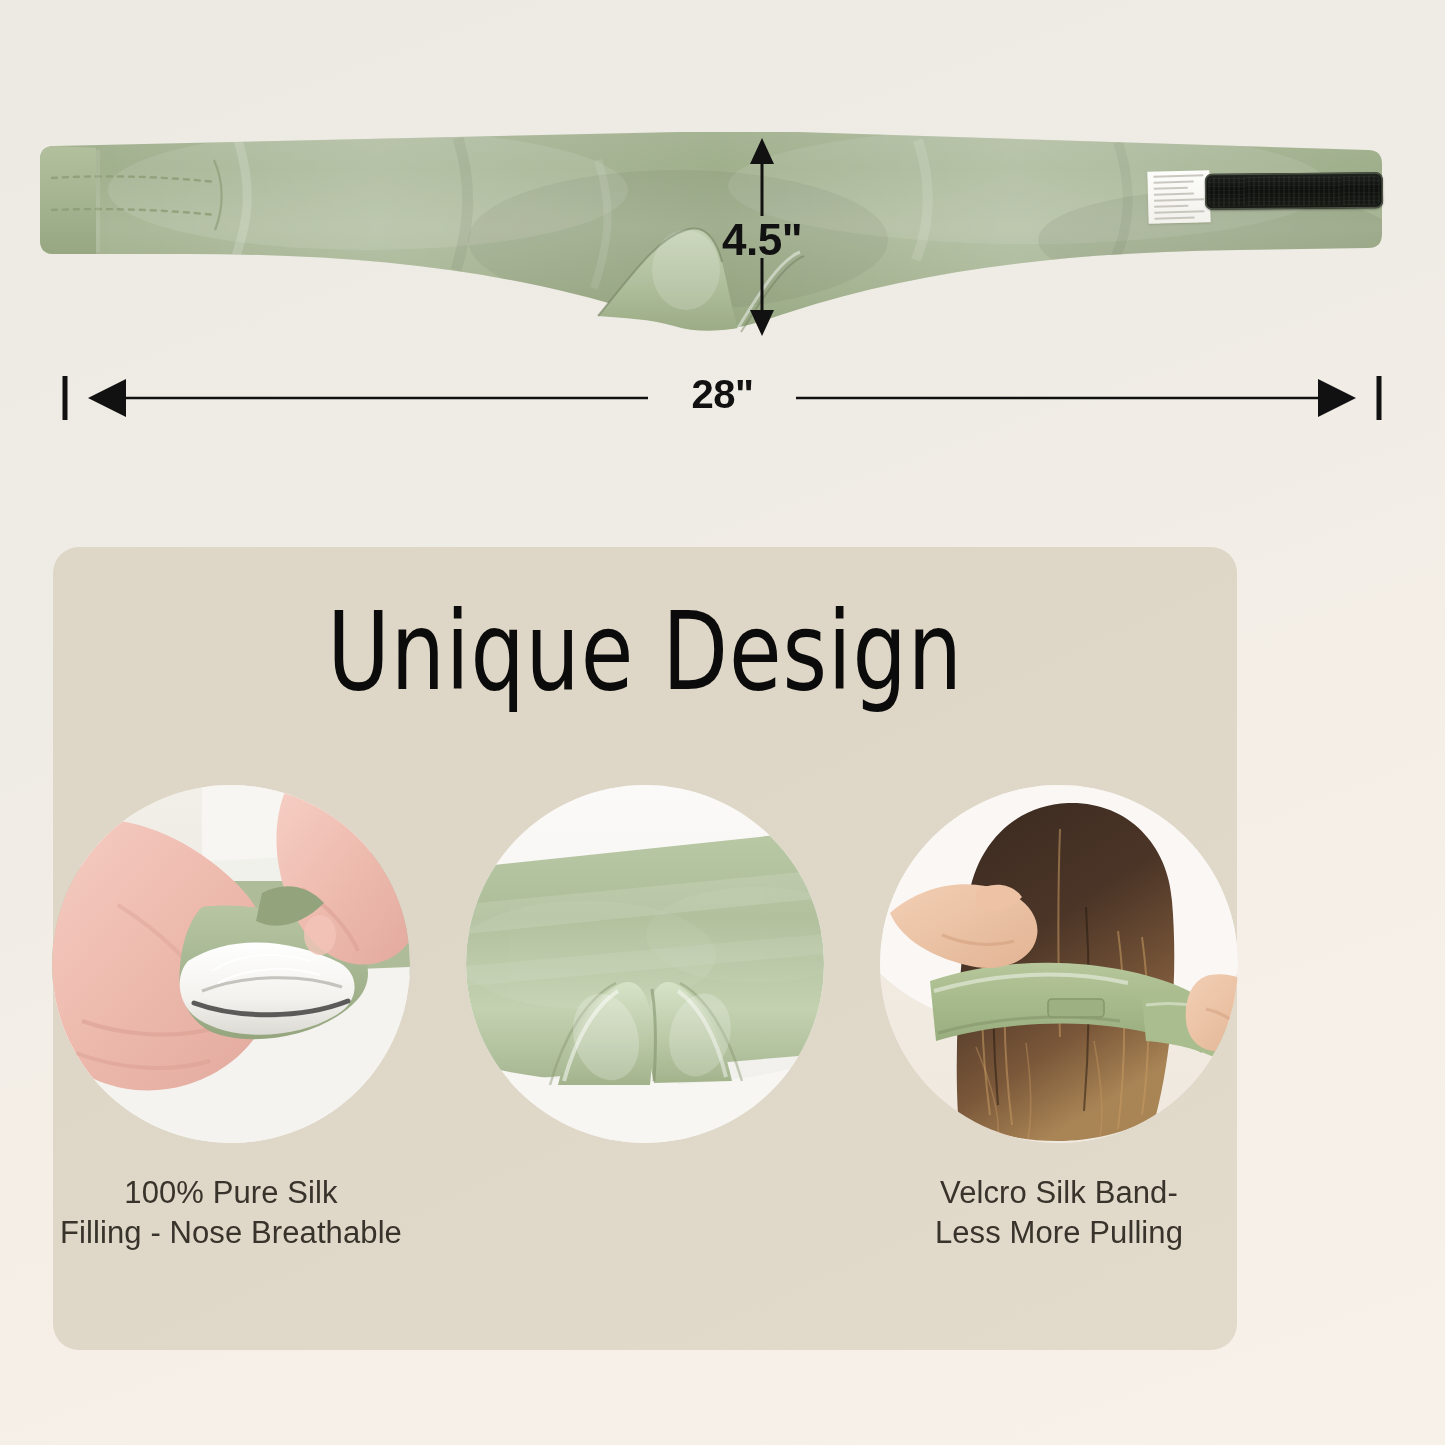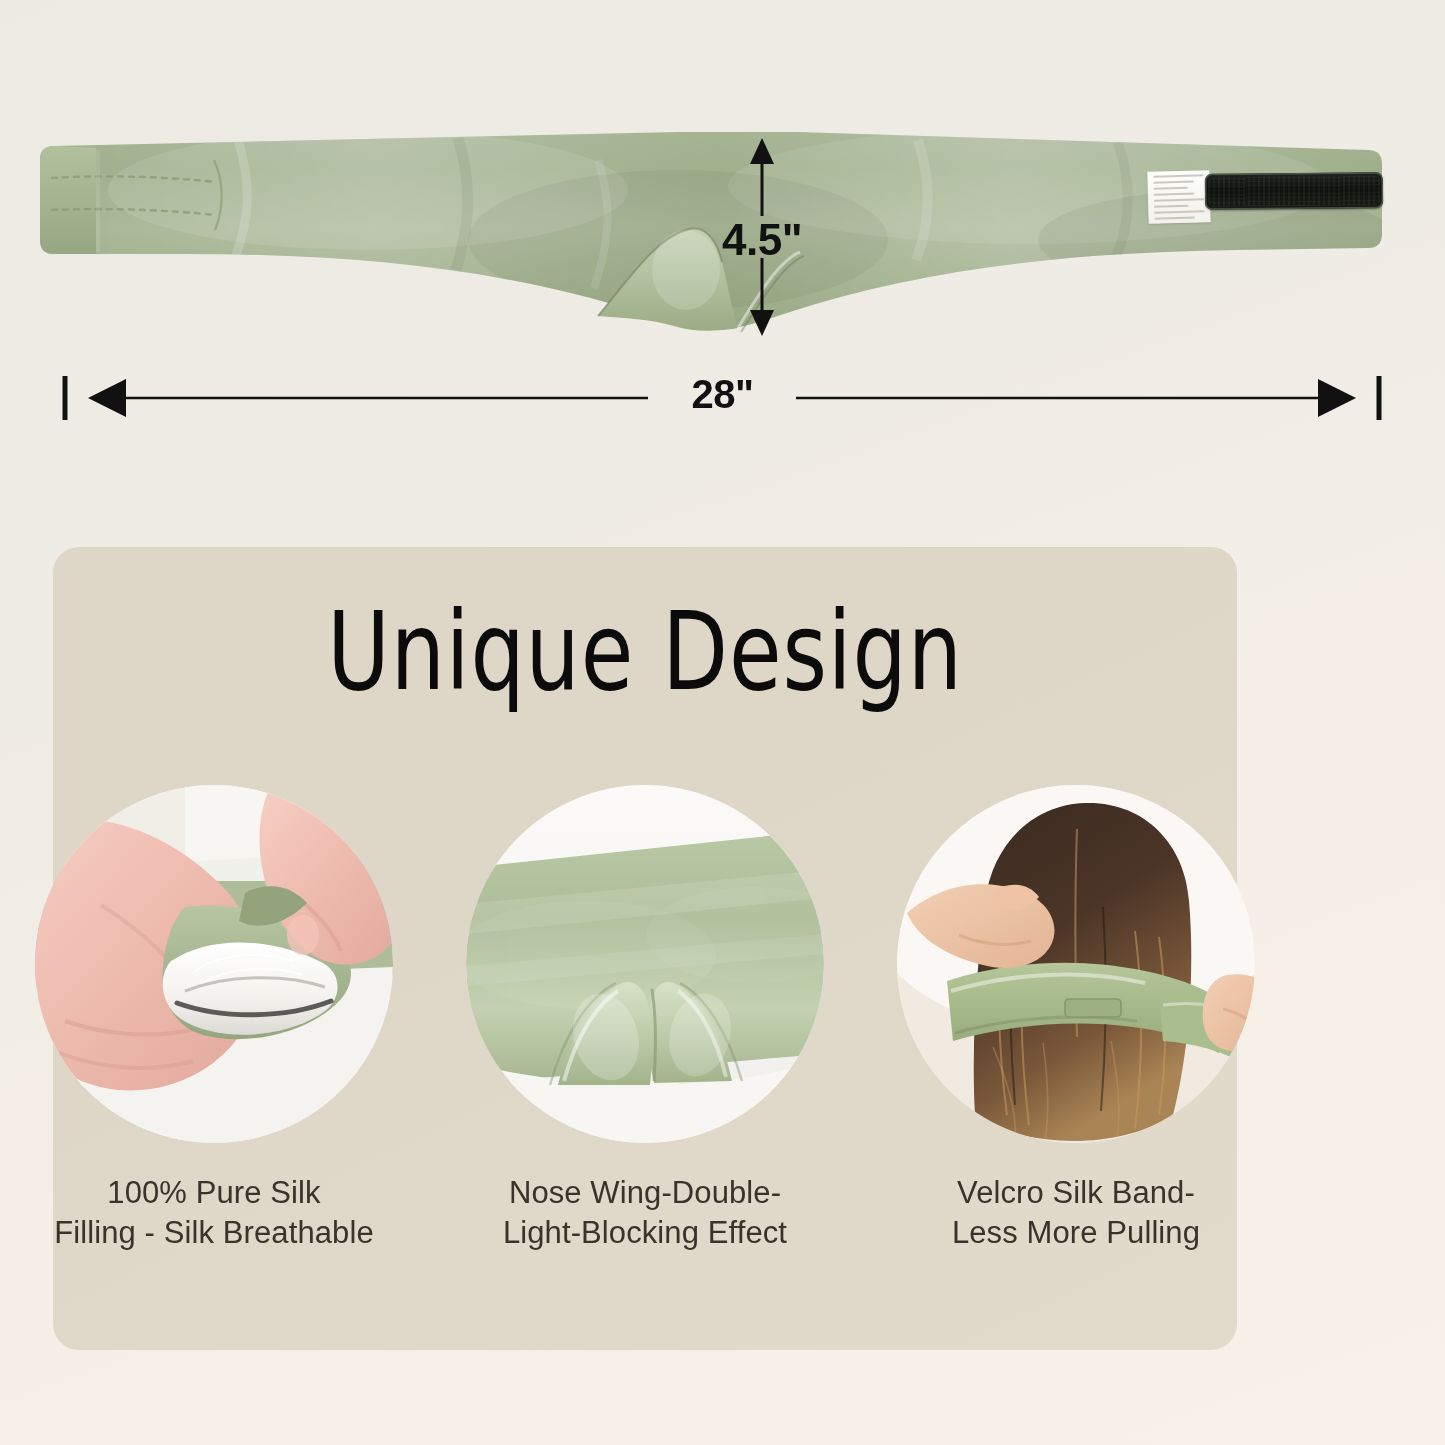--- a/index.html
+++ b/index.html
@@ -141,21 +141,21 @@
     line-height: 1.05;
     transform: scaleX(0.88);
   }
 
   .features {
     position: absolute;
     left: 0; right: 0;
     top: 238px;
     display: flex;
     justify-content: center;
-    gap: 73px;
+    gap: 56px;
   }
   .feature {
     width: 370px;
     display: flex;
     flex-direction: column;
     align-items: center;
   }
   .photo {
     width: 358px;
     height: 358px;
@@ -374,21 +374,21 @@
                      C248,152 232,116 226,76
                      C222,48 226,20 236,0 Z" fill="url(#skin1)"></path>
             <path d="M250,104 C274,120 296,142 306,166" stroke="#d79c90" stroke-opacity=".45" stroke-width="4" fill="none"></path>
             <ellipse cx="268" cy="150" rx="16" ry="20" fill="#f3c4b8" opacity=".8"></ellipse>
 
             <path d="M210,108 C232,96 256,100 272,118 C250,140 224,146 204,136 Z" fill="#93a47d"></path>
           </svg>
         </div>
         <div class="caption">
           <span>100% Pure Silk</span><br>
-          <span>Filling - Silk Breathable</span>
+          <span>Filling - Nose Breathable</span>
         </div>
       </div>
 
       <div class="feature">
         <div class="photo">
           <svg viewBox="0 0 358 358">
             <defs>
               <linearGradient id="f2bg" x1="0" y1="0" x2="0" y2="1">
                 <stop offset="0%" stop-color="#fbfaf8"></stop>
                 <stop offset="100%" stop-color="#efeeea"></stop>
@@ -428,24 +428,20 @@
                      C194,190 184,206 182,236
                      C180,258 184,280 188,298 Z" fill="url(#wing2)"></path>
             <path d="M186,204 C190,230 190,266 188,296" stroke="#84946e" stroke-opacity=".6" stroke-width="3" fill="none"></path>
             <path d="M98,296 C110,252 130,220 152,206" stroke="#ffffff" stroke-opacity=".5" stroke-width="4" fill="none"></path>
             <path d="M260,292 C250,250 232,220 212,206" stroke="#ffffff" stroke-opacity=".45" stroke-width="4" fill="none"></path>
             <path d="M84,300 C98,250 122,212 150,198" stroke="#88976f" stroke-opacity=".45" stroke-width="2.5" fill="none"></path>
             <path d="M276,296 C262,248 240,212 214,198" stroke="#88976f" stroke-opacity=".45" stroke-width="2.5" fill="none"></path>
             <ellipse cx="140" cy="252" rx="32" ry="44" fill="#ffffff" opacity=".22" transform="rotate(-16 140 252)"></ellipse>
             <ellipse cx="234" cy="250" rx="30" ry="42" fill="#ffffff" opacity=".20" transform="rotate(14 234 250)"></ellipse>
           </svg>
-        </div>
-        <div class="caption">
-          <span>Nose Wing-Double-</span><br>
-          <span>Light-Blocking Effect</span>
         </div>
       </div>
 
       <div class="feature">
         <div class="photo">
           <svg viewBox="0 0 358 358">
             <defs>
               <linearGradient id="f3bg" x1="0" y1="0" x2="0" y2="1">
                 <stop offset="0%" stop-color="#f3ece3"></stop>
                 <stop offset="100%" stop-color="#efe9e0"></stop>

